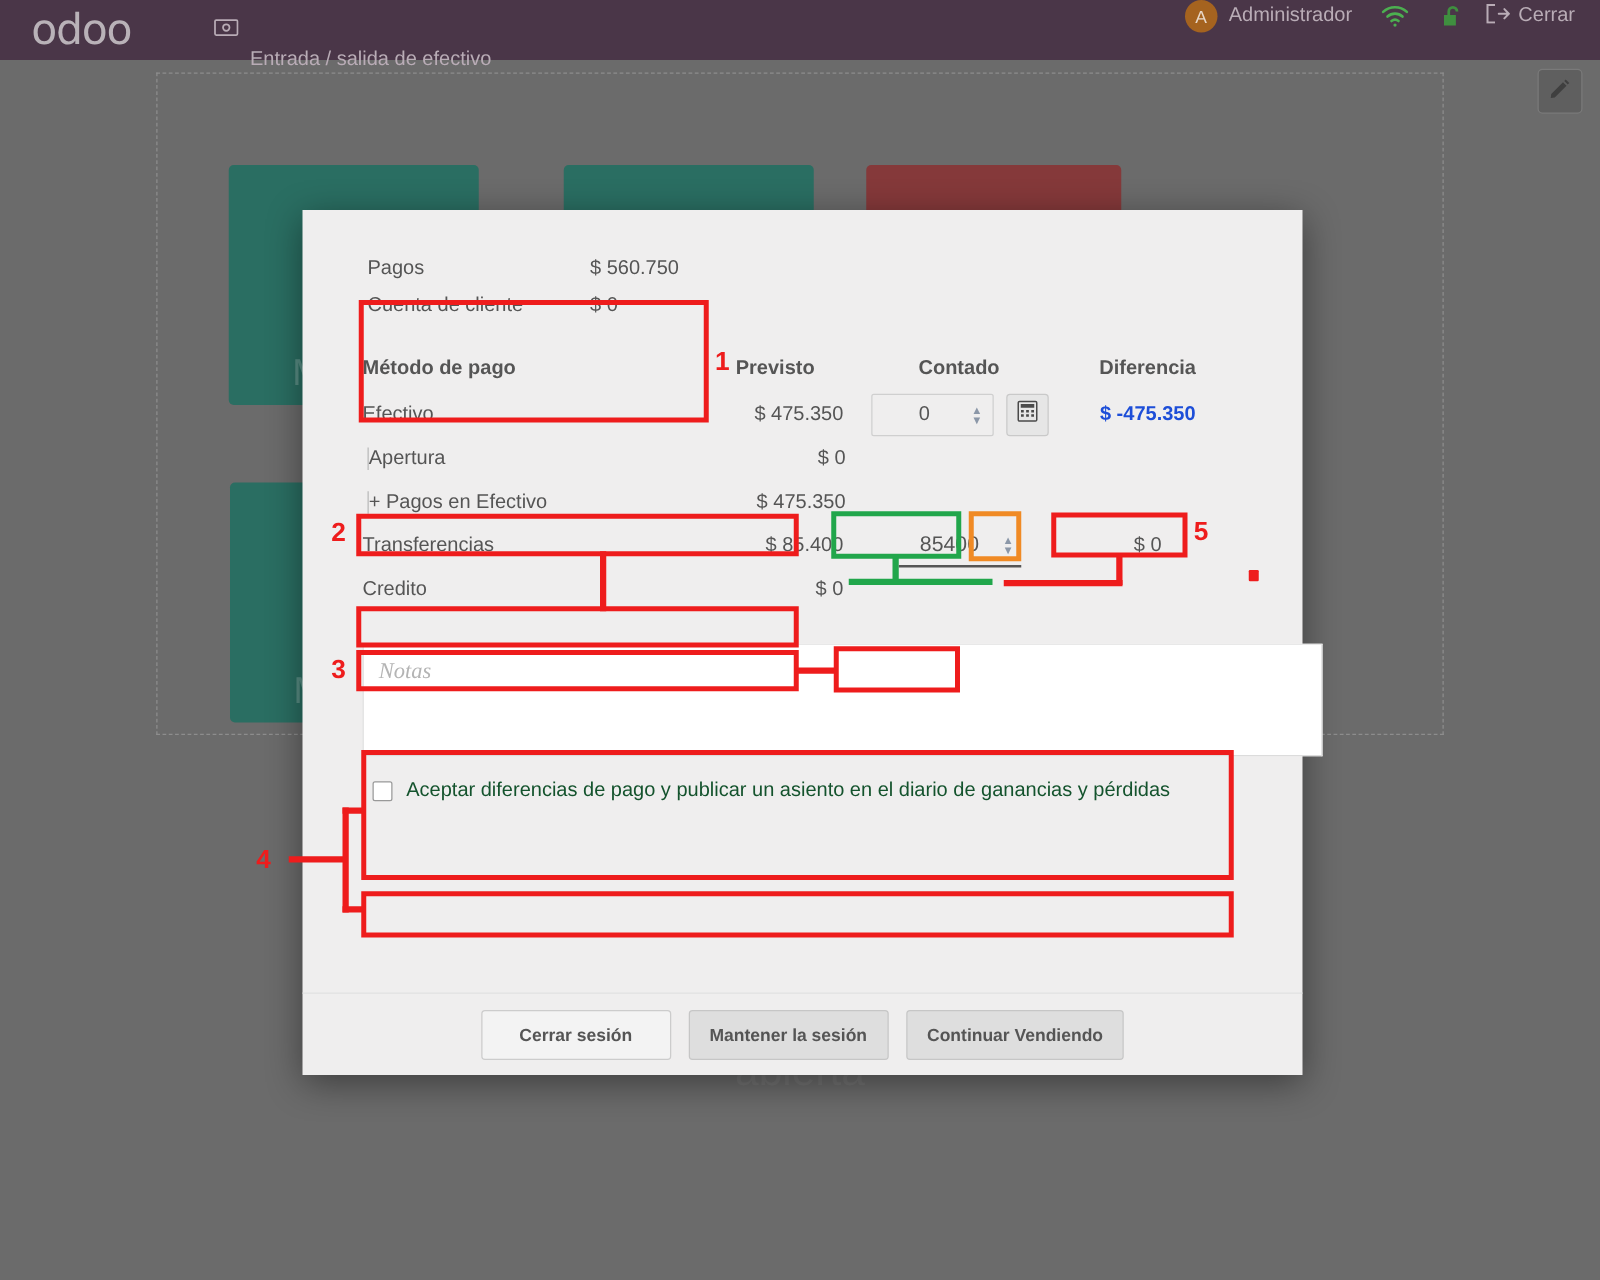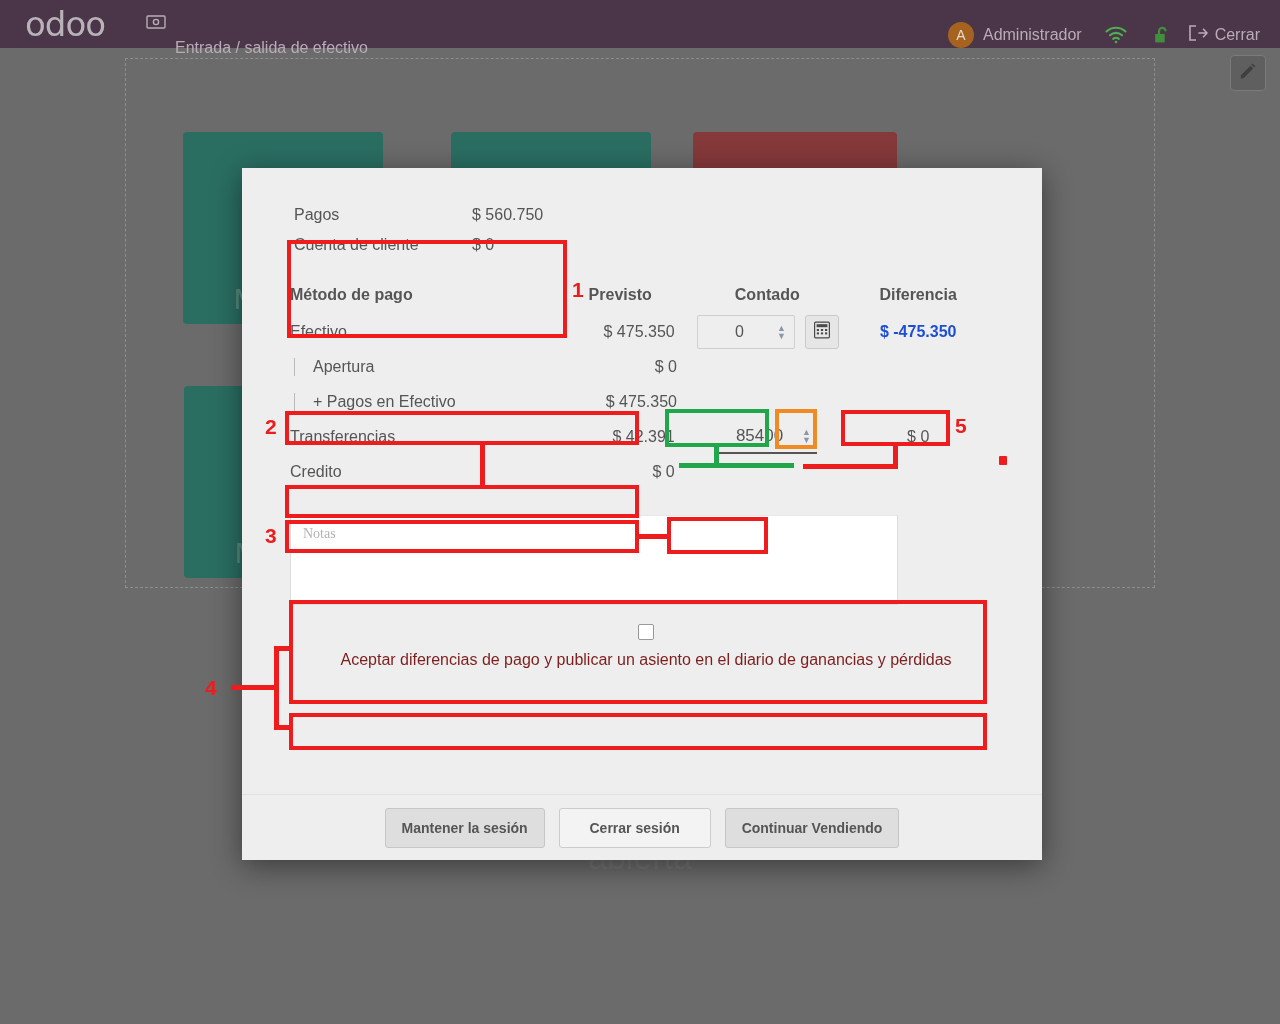--- a/index.html
+++ b/index.html
@@ -10,23 +10,24 @@
     overflow: hidden;
     font-family: "Liberation Sans", "DejaVu Sans", sans-serif;
   }
   body { position: relative; background: #6b6b6b; }
 
   
   .topbar {
     position: absolute; top: 0; left: 0;
     width: 1280px; height: 48px;
     background: #4a3648;
-    display: flex; align-items: flex-end;
+    display: flex; align-items: flex-start;
     color: #b9acb6; font-size: 16px;
     z-index: 30;
+    gap: 25px;
   }
   .odoo-logo {
     width: 130px; height: 48px;
     display: flex; align-items: center; justify-content: center;
     color: #b9b2b8; font-size: 34px; letter-spacing: -1px;
     font-family: "DejaVu Sans", sans-serif;
   }
   .tb-item {
     display: flex; align-items: center; gap: 9px;
     padding: 0 16px; height: 48px; color: #b9acb6;
@@ -124,21 +125,21 @@
     padding-bottom: 10px;
   }
   .pm-row { display: flex; align-items: center; height: 35px; font-size: 16px; color: #555; }
   .c-name { width: 272px; }
   .c-prev { width: 152px; text-align: right; padding-right: 18px; }
   .c-cnt  { width: 158px; display: flex; align-items: center; justify-content: center; }
   .c-diff { width: 160px; text-align: center; }
   .pm-head .c-name { text-align: left; }
   .pm-head .c-prev { text-align: center; padding-right: 0; }
   .pm-head .c-cnt  { justify-content: center; }
-  .sub .c-name { padding-left: 18px; border-left: 1px solid #b9b9b9; margin-left: 4px; }
+  .sub .c-name { border-left: 1px solid #b9b9b9; margin-left: 4px; }
 
   .spin {
     width: 98px; height: 34px; background: #efeeee;
     border: 1px solid #cfcfcf; border-radius: 2px;
     display: flex; align-items: center; padding: 0 4px 0 8px;
     font-size: 16px; color: #555;
   }
   .spin .val { flex: 1 1 auto; text-align: center; }
   .spin-u {
     width: 98px; height: 34px; background: transparent;
@@ -154,28 +155,28 @@
   }
   .calc-btn {
     width: 34px; height: 34px; margin-left: 10px;
     background: #e6e6e6; border: 1px solid #c9c9c9; border-radius: 3px;
     display: flex; align-items: center; justify-content: center;
   }
   .diff-neg { color: #1d4ed8; font-weight: bold; }
 
   
   .notes {
-    margin-top: 26px; width: 608px; height: 90px;
+    margin-top: 26px; width: 768px; height: 90px;
     background: #fff; border: 1px solid #dcdcdc; border-top-color: #e8e8e8;
-    padding: 10px 12px; color: #b4b4b4; font-size: 14px;
-    font-family: "Liberation Serif", serif;
+    padding: 10px 12px; color: #b4b4b4; font-size: 18px;
+    font-style: italic; font-family: "Liberation Serif", serif;
   }
   .chk-row {
     margin-top: 19px; display: flex; align-items: center; gap: 11px;
-    font-size: 16px; color: #7f1d1d; padding-left: 8px; flex-direction: column;
+    font-size: 16px; color: #14532d; padding-left: 8px;
   }
   .chk {
     width: 16px; height: 16px; background: #fff;
     border: 1px solid #999; border-radius: 2px;
   }
 
   
   .anno { position: absolute; z-index: 60; pointer-events: none; }
   .abox { position: absolute; border: 4px solid #ee1c1c; z-index: 60; }
   .gbox { position: absolute; border: 4px solid #21a64b; z-index: 60; }
@@ -331,21 +332,21 @@
 
       <div class="pm-row sub">
         <div class="c-name">+ Pagos en Efectivo</div>
         <div class="c-prev">$ 475.350</div>
         <div class="c-cnt"></div>
         <div class="c-diff"></div>
       </div>
 
       <div class="pm-row">
         <div class="c-name">Transferencias</div>
-        <div class="c-prev">$ 42.391</div>
+        <div class="c-prev">$ 85.400</div>
         <div class="c-cnt">
           <div class="spin-u">
             <span class="val">85400</span>
             <span class="arrows">▲<br>▼</span>
           </div>
         </div>
         <div class="c-diff">$ 0</div>
       </div>
 
       <div class="pm-row">
@@ -358,22 +359,22 @@
 
     <div class="notes">Notas</div>
 
     <div class="chk-row">
       <span class="chk"></span>
       <span>Aceptar diferencias de pago y publicar un asiento en el diario de ganancias y pérdidas</span>
     </div>
   </div>
 
   <div class="modal-footer">
+    <div class="btn btn-light">Cerrar sesión</div>
     <div class="btn btn-grey">Mantener la sesión</div>
-    <div class="btn btn-light">Cerrar sesión</div>
     <div class="btn btn-grey">Continuar Vendiendo</div>
   </div>
 </div>
 
 <div class="anno" style="left:0;top:0;width:1280px;height:1024px;">
 
   <div class="abox" style="left:287px;top:240px;width:280px;height:98px;"></div>
   <div class="anum" style="left:572px;top:278px;">1</div>
 
   <div class="abox" style="left:285px;top:411px;width:354px;height:34px;"></div>

